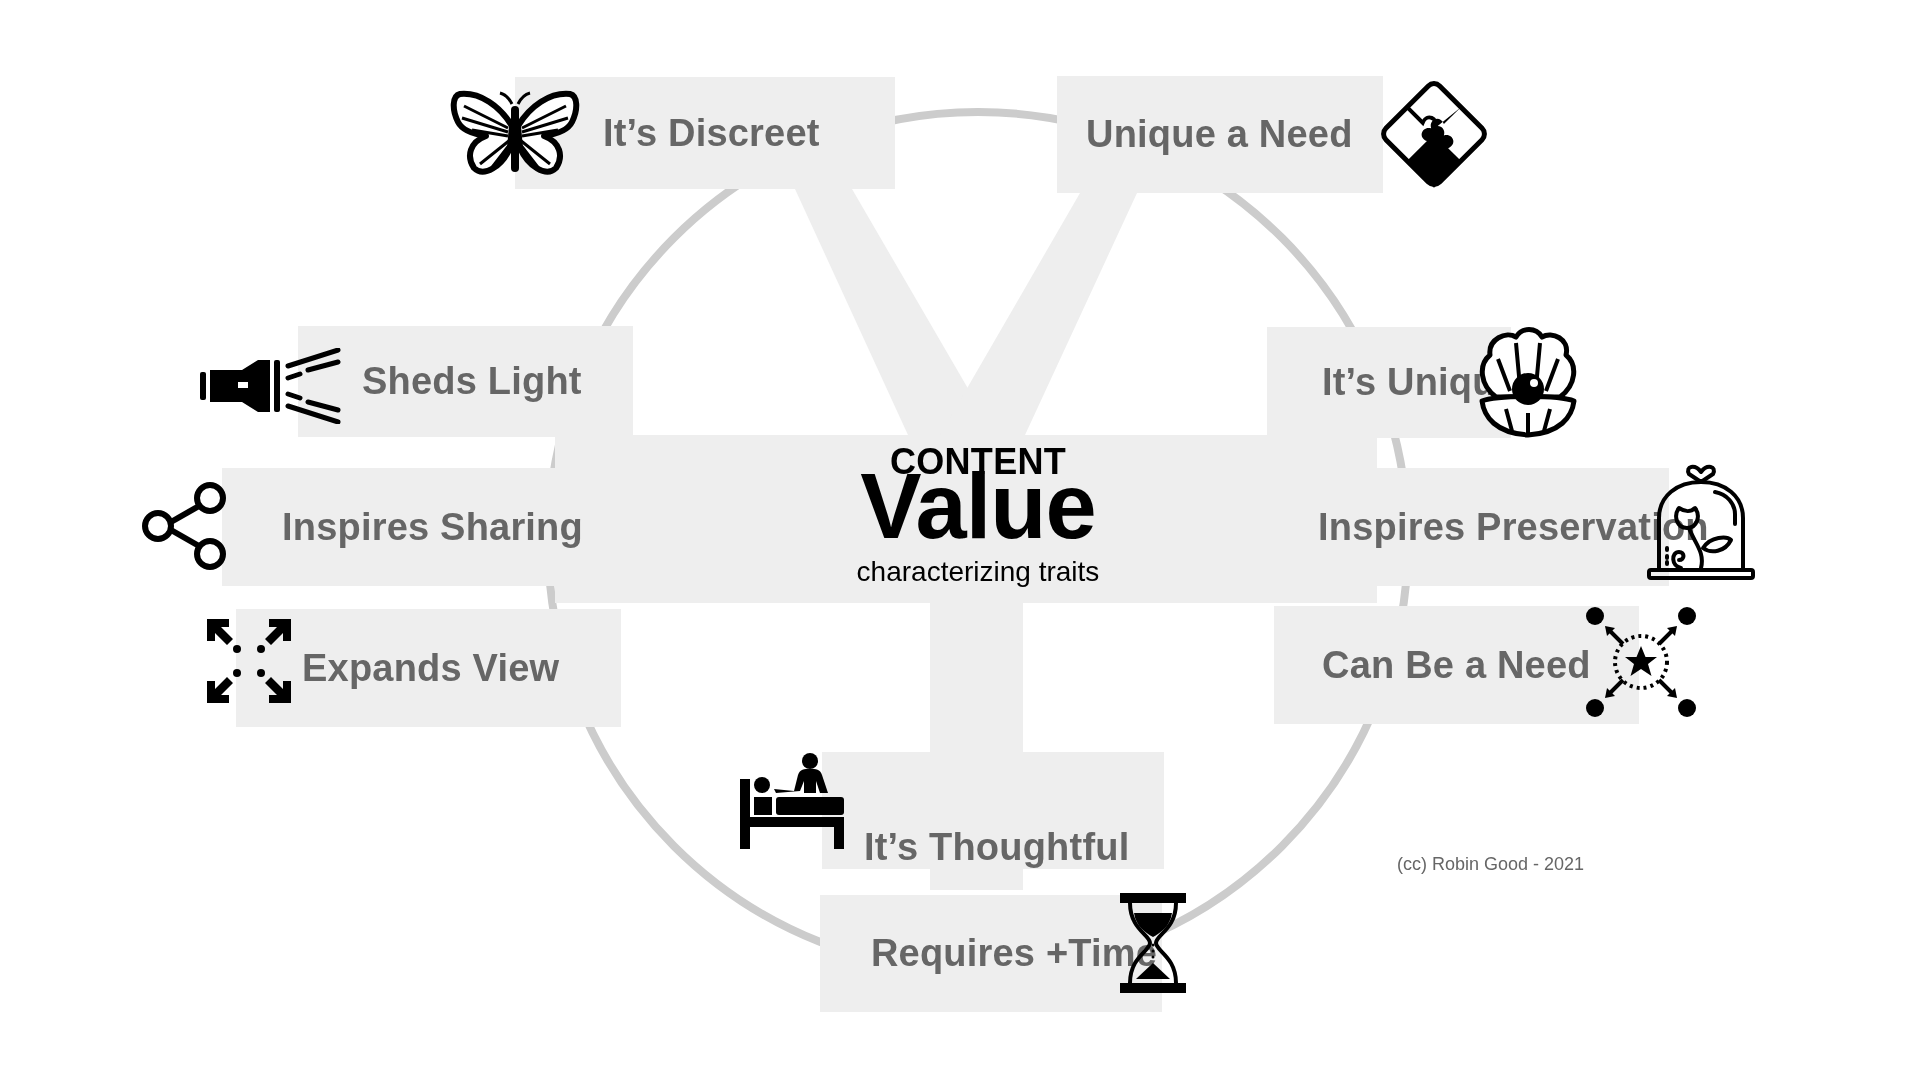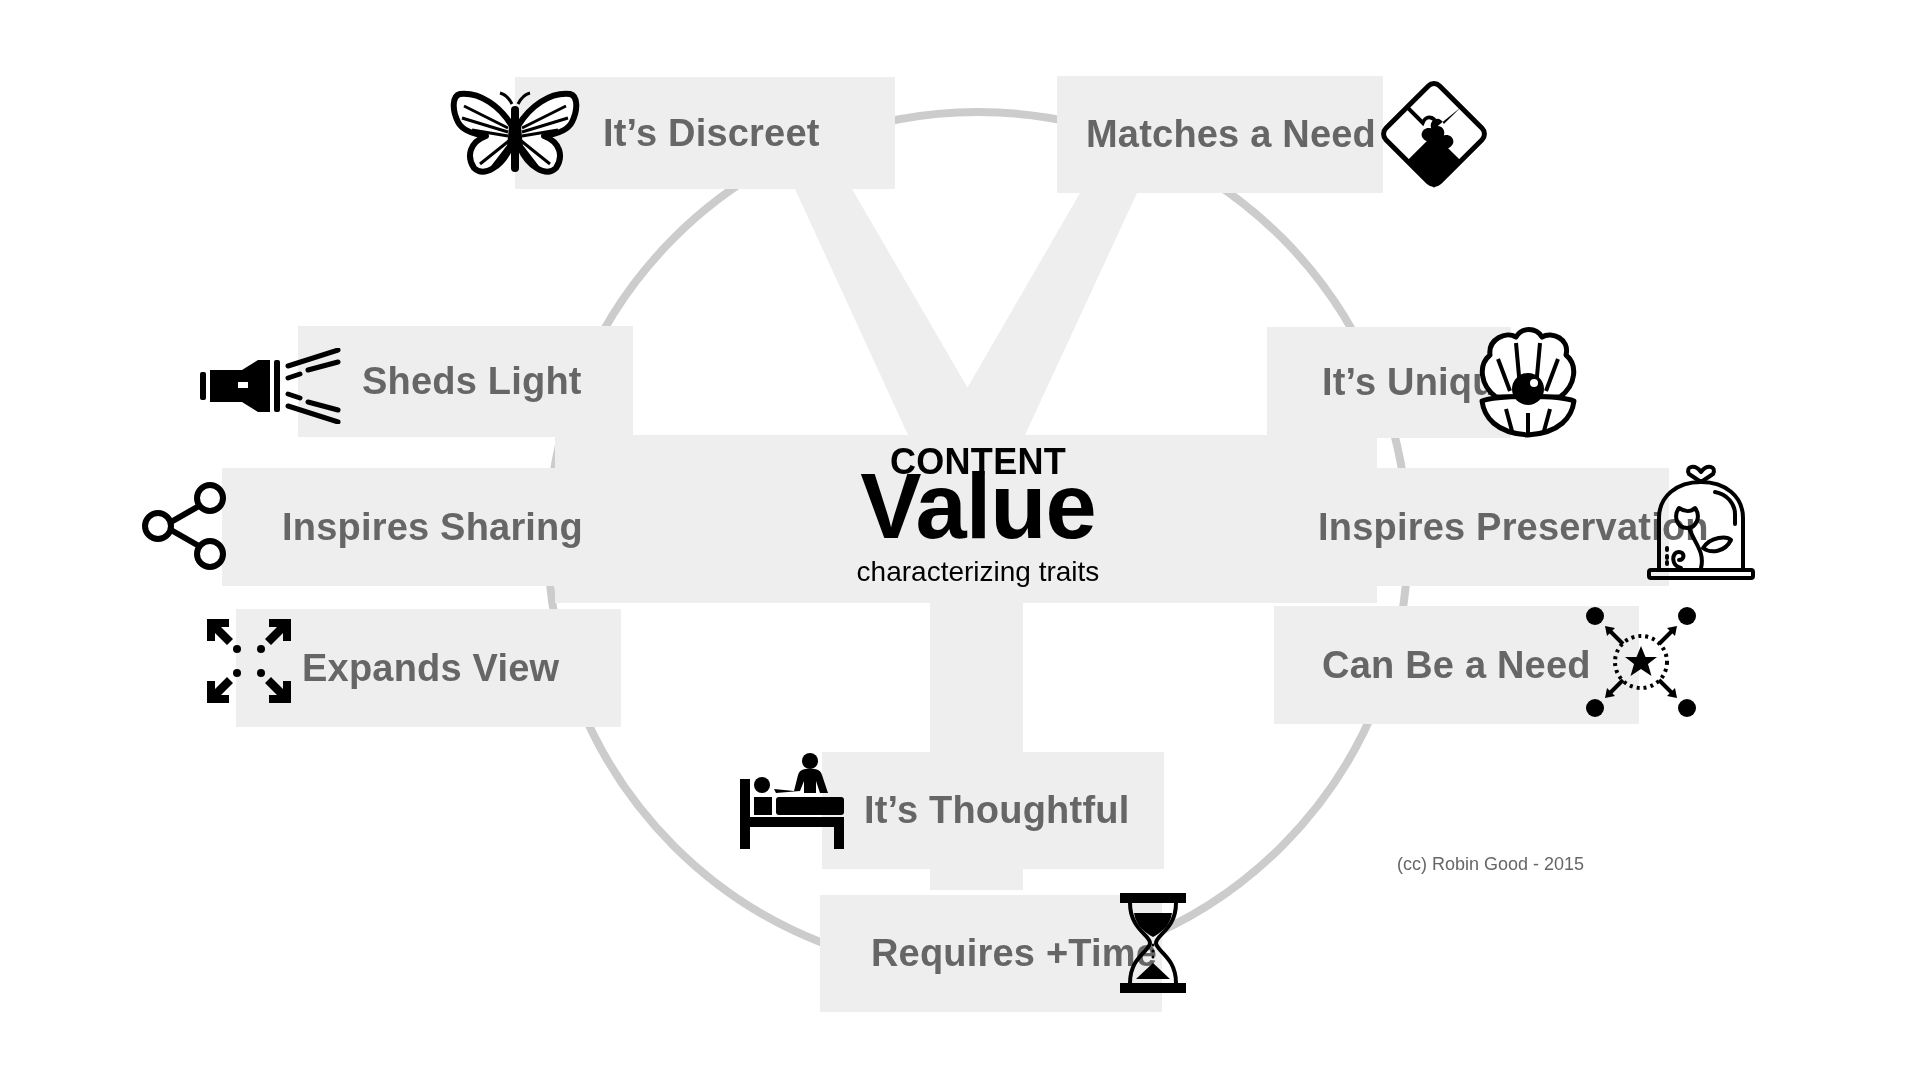--- a/index.html
+++ b/index.html
@@ -35,41 +35,41 @@
   <polygon points="795,189 852,189 995,435 908,435" fill="#eeeeee"></polygon>
   <polygon points="1080,193 1137,193 1025,435 940,435" fill="#eeeeee"></polygon>
   <rect x="555" y="435" width="822" height="168" fill="#eeeeee"></rect>
   <rect x="930" y="600" width="93" height="290" fill="#eeeeee"></rect>
 </svg>
 
 <div class="box" style="left:515px;top:77px;width:380px;height:112px;padding-left:88px;">
   <span class="label">It’s Discreet</span>
 </div>
 <div class="box" style="left:1057px;top:76px;width:326px;height:117px;padding-left:29px;">
-  <span class="label">Matches a Need</span>
+  <span class="label">Unique a Need</span>
 </div>
 <div class="box" style="left:298px;top:326px;width:335px;height:111px;padding-left:64px;">
   <span class="label">Sheds Light</span>
 </div>
 <div class="box" style="left:1267px;top:327px;width:244px;height:111px;padding-left:55px;">
   <span class="label">It’s Unique</span>
 </div>
 <div class="box" style="left:222px;top:468px;width:340px;height:118px;padding-left:60px;">
   <span class="label">Inspires Sharing</span>
 </div>
 <div class="box" style="left:1300px;top:468px;width:369px;height:118px;padding-left:18px;">
   <span class="label">Inspires Preservation</span>
 </div>
 <div class="box" style="left:236px;top:609px;width:385px;height:118px;padding-left:66px;">
   <span class="label">Expands View</span>
 </div>
 <div class="box" style="left:1274px;top:606px;width:365px;height:118px;padding-left:48px;">
   <span class="label">Can Be a Need</span>
 </div>
-<div class="box" style="left:822px;top:752px;width:342px;height:117px;padding-left:42px;">
+<div class="box" style="left:822px;top:752px;width:342px;height:117px;padding-left:42px;align-items:flex-end;">
   <span class="label">It’s Thoughtful</span>
 </div>
 <div class="box" style="left:820px;top:895px;width:342px;height:117px;padding-left:46px;justify-content:center;">
   <span class="label">Requires +Time</span>
 </div>
 
 <div class="center-text ct-kicker">CONTENT</div>
 <div class="center-text ct-title">Value</div>
 <div class="center-text ct-sub">characterizing traits</div>
 
@@ -211,13 +211,13 @@
     <path d="M14 20 L52 20 C50 34 40 40 33 44 C26 40 16 34 14 20 Z" fill="#000"></path>
     <path d="M33 70 L50 86 L16 86 Z" fill="#000"></path>
     <g fill="#000">
         <circle cx="33" cy="52" r="1.5"></circle>
         <circle cx="33" cy="58" r="1.5"></circle>
         <circle cx="33" cy="64" r="1.5"></circle>
       </g>
   </svg>
 </div>
 
-<div class="credit">(cc) Robin Good - 2015</div>
+<div class="credit">(cc) Robin Good - 2021</div>
 
 </body></html>

